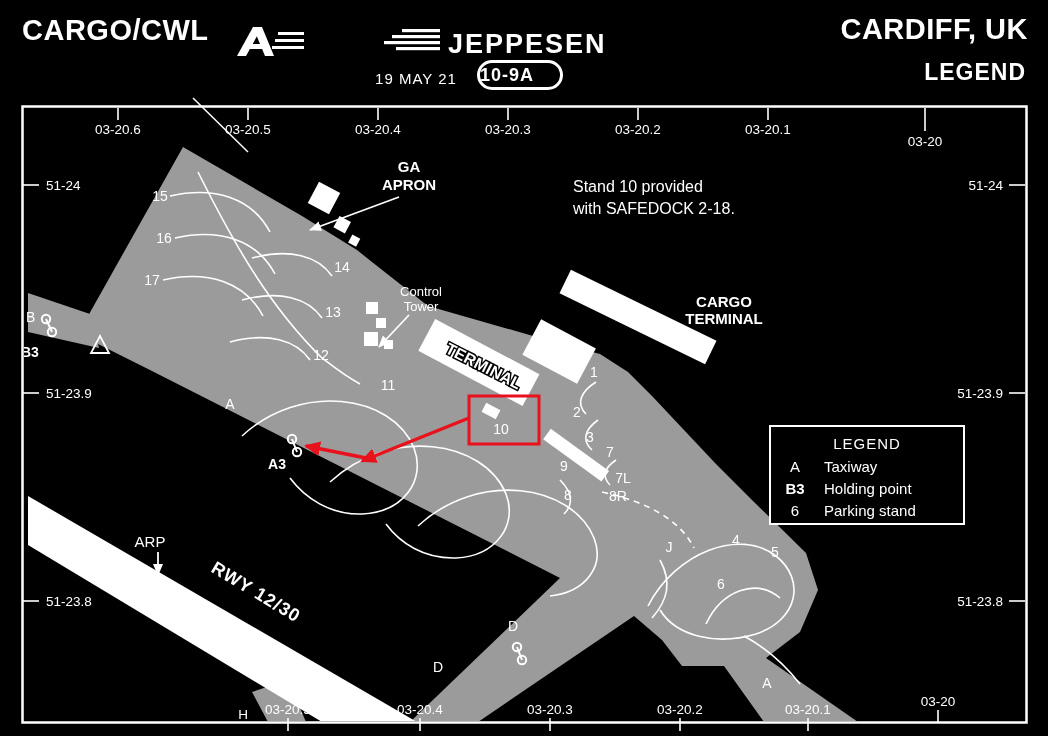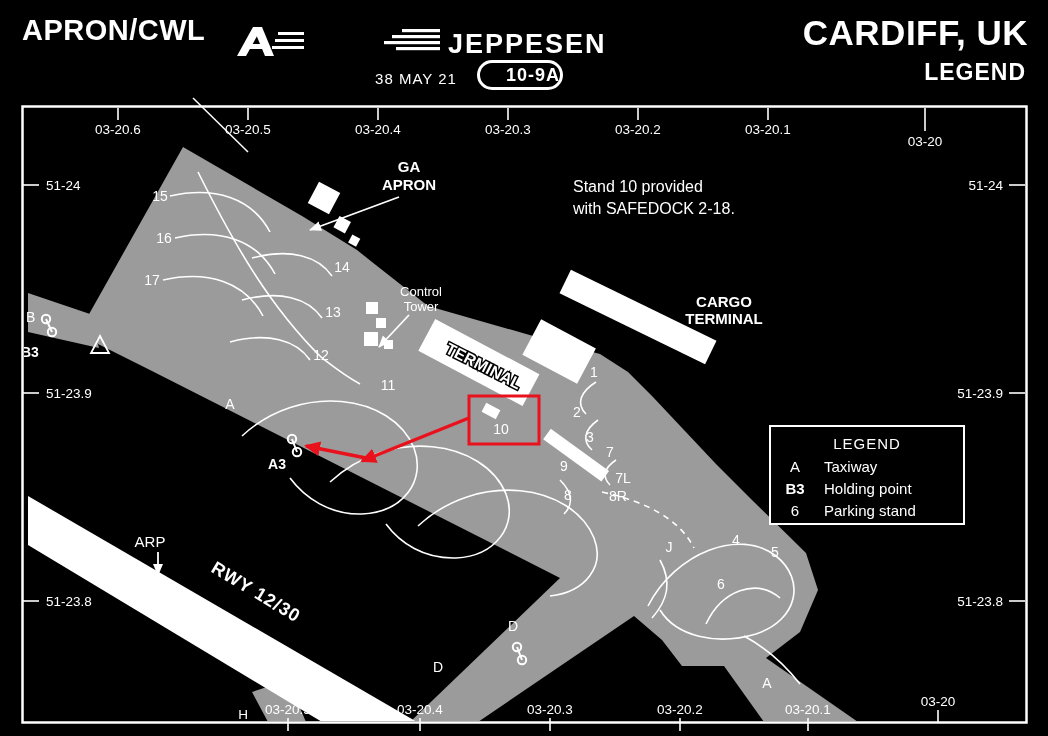--- a/index.html
+++ b/index.html
@@ -1,57 +1,57 @@
 <!DOCTYPE html>
 <html><head>
 <meta charset="utf-8">
 <style>
   html,body{margin:0;padding:0;background:#000;}
   body{width:1048px;height:736px;position:relative;overflow:hidden;
        font-family:"Liberation Sans",sans-serif;color:#fff;}
   .abs{position:absolute;}
   .b{font-weight:bold;}
   #icao{left:22px;top:14px;font-size:29px;font-weight:bold;letter-spacing:.5px;}
-  #region{right:20px;top:13px;font-size:35px;font-weight:bold;text-align:right;letter-spacing:.5px;}
+  #region{right:20px;top:13px;font-size:29px;font-weight:bold;text-align:right;letter-spacing:.5px;}
   #city{right:22px;top:59px;font-size:23px;font-weight:bold;text-align:right;letter-spacing:1px;}
   #date{left:366px;top:70px;width:100px;text-align:center;font-size:15px;letter-spacing:1px;}
   #pill{left:477px;top:60px;width:80px;height:24px;border:3px solid #fff;border-radius:15px;
-        text-align:right;line-height:24px;font-size:18px;font-weight:bold;letter-spacing:1px;}
+        text-align:left;line-height:24px;font-size:18px;font-weight:bold;letter-spacing:1px;}
   svg text{font-family:"Liberation Sans",sans-serif;fill:#fff;}
   .apron{fill:#9b9b9b;stroke:none;}
   .wline{stroke:#fff;stroke-width:1.6;fill:none;}
   .bld{fill:#fff;stroke:none;}
   .cg{font-size:13.5px;}
   .std{font-size:14px;}
   .twy{font-size:14px;}
   .red{stroke:#e8111c;fill:none;}
 </style>
 </head>
 <body>
 
-<div class="abs" id="icao">APRON/CWL</div>
+<div class="abs" id="icao">CARGO/CWL</div>
 
 <svg class="abs" style="left:233px;top:24px" width="74" height="34">
   <path d="M4,32 L20,3 L29,3 L13,32 Z" fill="#fff"></path>
   <path d="M20,3 L29,3 L41,32 L32,32 Z" fill="#fff"></path>
   <rect x="12" y="20" width="22" height="5" fill="#fff"></rect>
   <rect x="45" y="8" width="26" height="3" fill="#fff"></rect>
   <rect x="42" y="15" width="29" height="3" fill="#fff"></rect>
   <rect x="39" y="22" width="32" height="3" fill="#fff"></rect>
 </svg>
 
 <svg class="abs" style="left:382px;top:22px" width="245" height="38">
   <rect x="20" y="7" width="38" height="3.2" fill="#fff"></rect>
   <rect x="10" y="13" width="48" height="3.2" fill="#fff"></rect>
   <rect x="2" y="19" width="56" height="3.2" fill="#fff"></rect>
   <rect x="14" y="25" width="44" height="3.2" fill="#fff"></rect>
   <text x="66" y="31" font-size="27" font-weight="bold" letter-spacing="2">JEPPESEN</text>
 </svg>
 
-<div class="abs" id="date">38 MAY 21</div>
+<div class="abs" id="date">19 MAY 21</div>
 <div class="abs" id="pill">10-9A</div>
 <div class="abs" id="region">CARDIFF, UK</div>
 <div class="abs" id="city">LEGEND</div>
 
 <svg class="abs" style="left:0;top:0" width="1048" height="736" viewBox="0 0 1048 736">
   <defs>
     <marker id="mw" markerUnits="userSpaceOnUse" markerWidth="14" markerHeight="12" refX="11" refY="5" orient="auto">
       <path d="M0,0 L12,5 L0,10 Z" fill="#fff"></path>
     </marker>
     <marker id="mr" markerUnits="userSpaceOnUse" markerWidth="20" markerHeight="18" refX="14" refY="7.5" orient="auto">

